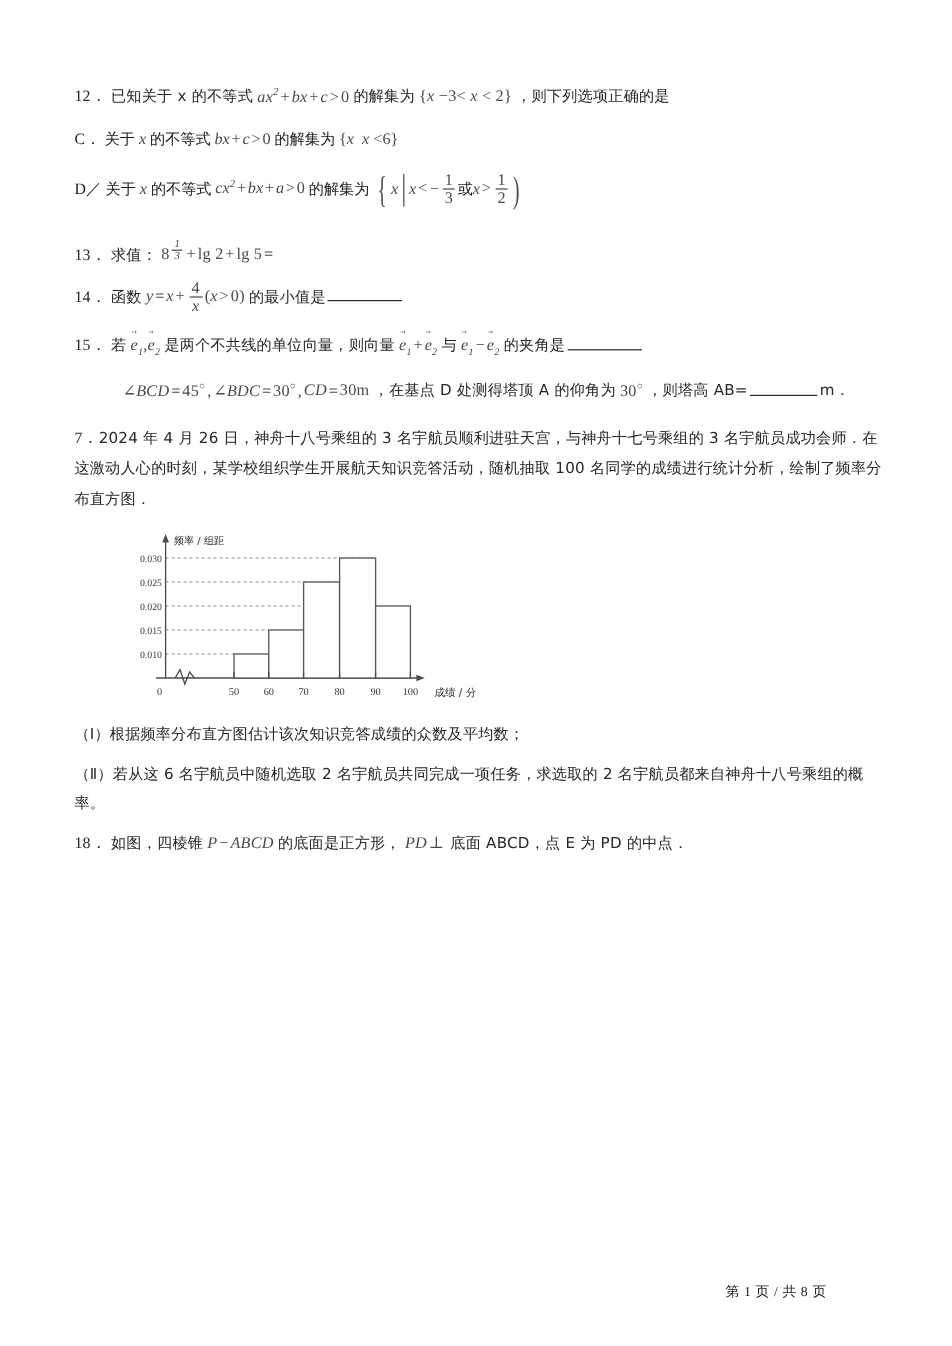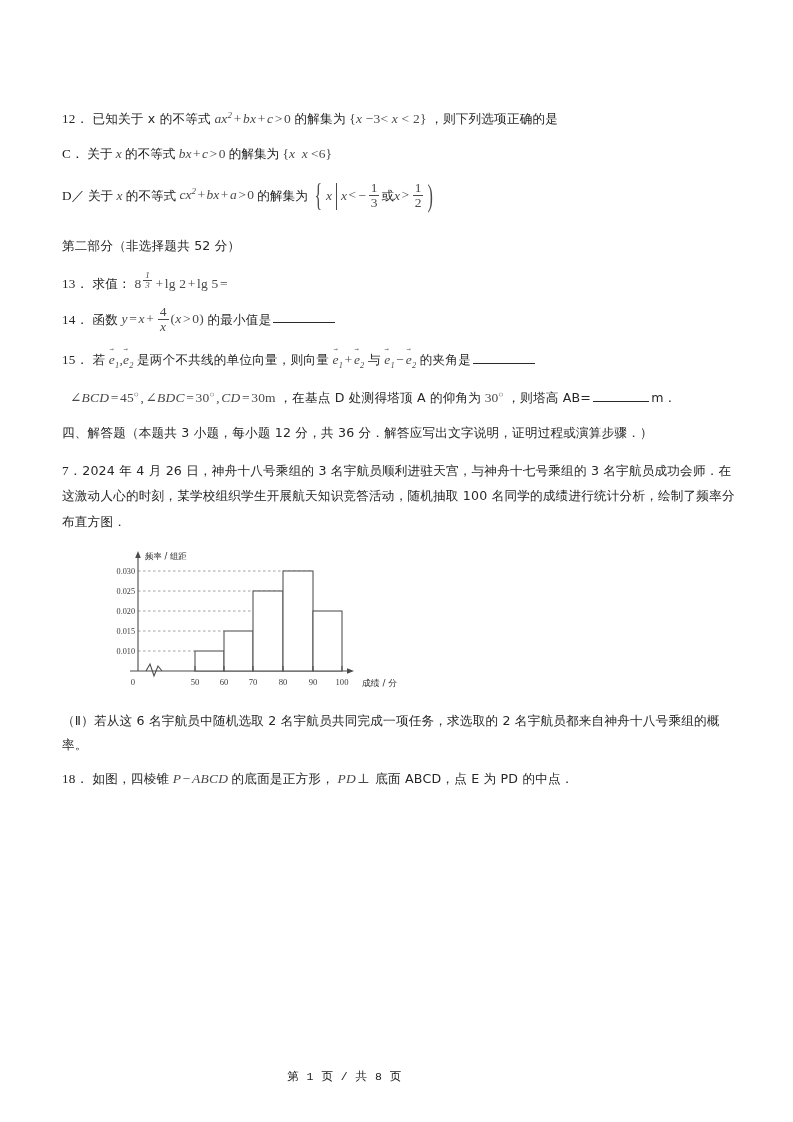--- a/index.html
+++ b/index.html
@@ -11,21 +11,21 @@
     font-family: "Liberation Serif", "DejaVu Serif", serif;
     color: #1a1a1a;
     position: relative;
     overflow: hidden;
   }
   .page {
     position: absolute;
     left: 0; top: 0;
     width: 793px;
     height: 1122px;
-    padding: 108px 55px 0 62px;
+    padding: 70px 55px 0 62px;
   }
   .line {
     font-size: 13.2px;
     line-height: 1.35;
     margin: 0 0 17px 0;
     letter-spacing: 0.2px;
     color: #262626;
   }
   .line.tight { margin-bottom: 13px; }
   .opt { margin: 0 0 19px 0; font-size: 13.2px; }
@@ -112,23 +112,23 @@
     height: 150px;
     position: relative;
   }
   .chart-svg { display: block; }
 
   .footer {
     position: absolute;
     left: 0;
     bottom: 38px;
     width: 689px;
-    text-align: center;
+    text-align: right;
     font-size: 11.5px;
-    font-family: Liberation Mono, monospace;
+    font-family: Liberation Serif, serif;
     color: #1a1a1a;
     letter-spacing: 0.5px;
   }
 </style>
 </head>
 <body>
 
 <div class="page">
 
   <p class="line">
@@ -163,21 +163,20 @@
       <span class="brace-l">{</span>
       <span class="mi">x</span>
       <span class="vbar"></span>
       <span class="mi">x<span class="mo">&lt;</span>−<span class="frac"><span class="num mn">1</span><span class="den mn">3</span></span></span>
       <span class="cn">或</span>
       <span class="mi">x<span class="mo">&gt;</span><span class="frac"><span class="num mn">1</span><span class="den mn">2</span></span></span>
       <span class="brace-r">)</span>
     </span>
   </p>
 
-  <p class="line cn">第二部分（非选择题共 52 分）</p>
 
   <p class="line" style="margin-bottom:12px">
     <span>13．</span>
     <span class="cn">求值：</span>
     <span class="mn"><span class="mn">8</span><sup class="exp"><span class="frac" style="font-size:1em;top:0"><span class="num">1</span><span class="den">3</span></span></sup><span class="mo">+</span>lg<span class="mn">&nbsp;2</span><span class="mo">+</span>lg<span class="mn">&nbsp;5</span><span class="mo">=</span></span>
   </p>
 
   <p class="line" style="margin-bottom:16px">
     <span>14．</span>
     <span class="cn">函数</span>
@@ -189,28 +188,27 @@
     <span>15．</span>
     <span class="cn">若</span>
     <span class="mi"><span class="vec">e</span><sub class="sb">1</sub>,<span class="vec">e</span><sub class="sb">2</sub></span>
     <span class="cn">是两个不共线的单位向量，则向量</span>
     <span class="mi"><span class="vec">e</span><sub class="sb">1</sub><span class="mo">+</span><span class="vec">e</span><sub class="sb">2</sub></span>
     <span class="cn">与</span>
     <span class="mi"><span class="vec">e</span><sub class="sb">1</sub><span class="mo">−</span><span class="vec">e</span><sub class="sb">2</sub></span>
     <span class="cn">的夹角是</span><span class="blank"></span>
   </p>
 
-  <p class="line" style="margin-left:8px">
+  <p class="line" style="margin-left:40px">
     <span class="mi">∠BCD<span class="mo">=</span><span class="mn">45</span><span class="deg mn">○</span></span><span class="mo">,</span><span class="mi">∠BDC<span class="mo">=</span><span class="mn">30</span><span class="deg mn">○</span></span><span class="mo">,</span><span class="mi">CD<span class="mo">=</span><span class="mn">30</span><span class="mn" style="font-style:normal">m</span></span>
     <span class="cn">，在基点 D 处测得塔顶 A 的仰角为</span>
     <span class="mi"><span class="mn">30</span><span class="deg mn">○</span></span>
     <span class="cn">，则塔高 AB=</span><span class="blank sm"></span><span class="cn">m．</span>
   </p>
 
-  <p class="line cn">四、解答题（本题共 3 小题，每小题 12 分，共 36 分．解答应写出文字说明，证明过程或演算步骤．）</p>
 
   <p class="line" style="line-height:1.95; margin-bottom:10px">
     <span>7．</span><span class="cn">2024 年 4 月 26 日，神舟十八号乘组的 3 名宇航员顺利进驻天宫，与神舟十七号乘组的 3 名宇航员成功会师．在这激动人心的时刻，某学校组织学生开展航天知识竞答活动，随机抽取 100 名同学的成绩进行统计分析，绘制了频率分布直方图．</span>
   </p>
 
   <div class="chart-wrap">
     <svg class="chart-svg" width="330" height="150" viewBox="0 0 330 150">
 
       <g stroke="#8a8a8a" stroke-width="0.8" stroke-dasharray="2.5,2.5">
         <line x1="38" y1="26" x2="213" y2="26"></line>
@@ -261,20 +259,21 @@
         <text x="183" y="140">80</text>
         <text x="213" y="140">90</text>
         <text x="242" y="140">100</text>
       </g>
 
       <text x="45" y="14" font-family="DejaVu Sans, Liberation Sans, sans-serif" font-size="8.4" fill="#2a2a2a">频率 / 组距</text>
       <text x="262" y="141" font-family="DejaVu Sans, Liberation Sans, sans-serif" font-size="8.8" fill="#2a2a2a">成绩 / 分</text>
     </svg>
   </div>
 
+  <p class="line cn tight">（Ⅰ）根据频率分布直方图估计该次知识竞答成绩的众数及平均数；</p>
   <p class="line cn" style="line-height:1.95; margin-bottom:12px">（Ⅱ）若从这 6 名宇航员中随机选取 2 名宇航员共同完成一项任务，求选取的 2 名宇航员都来自神舟十八号乘组的概率。</p>
 
   <p class="line">
     <span>18．</span>
     <span class="cn">如图，四棱锥</span>
     <span class="mi">P<span class="mo">−</span>ABCD</span>
     <span class="cn">的底面是正方形，</span>
     <span class="mi">PD<span class="mo">⊥</span></span>
     <span class="cn">底面 ABCD，点 E 为 PD 的中点．</span>
   </p>

